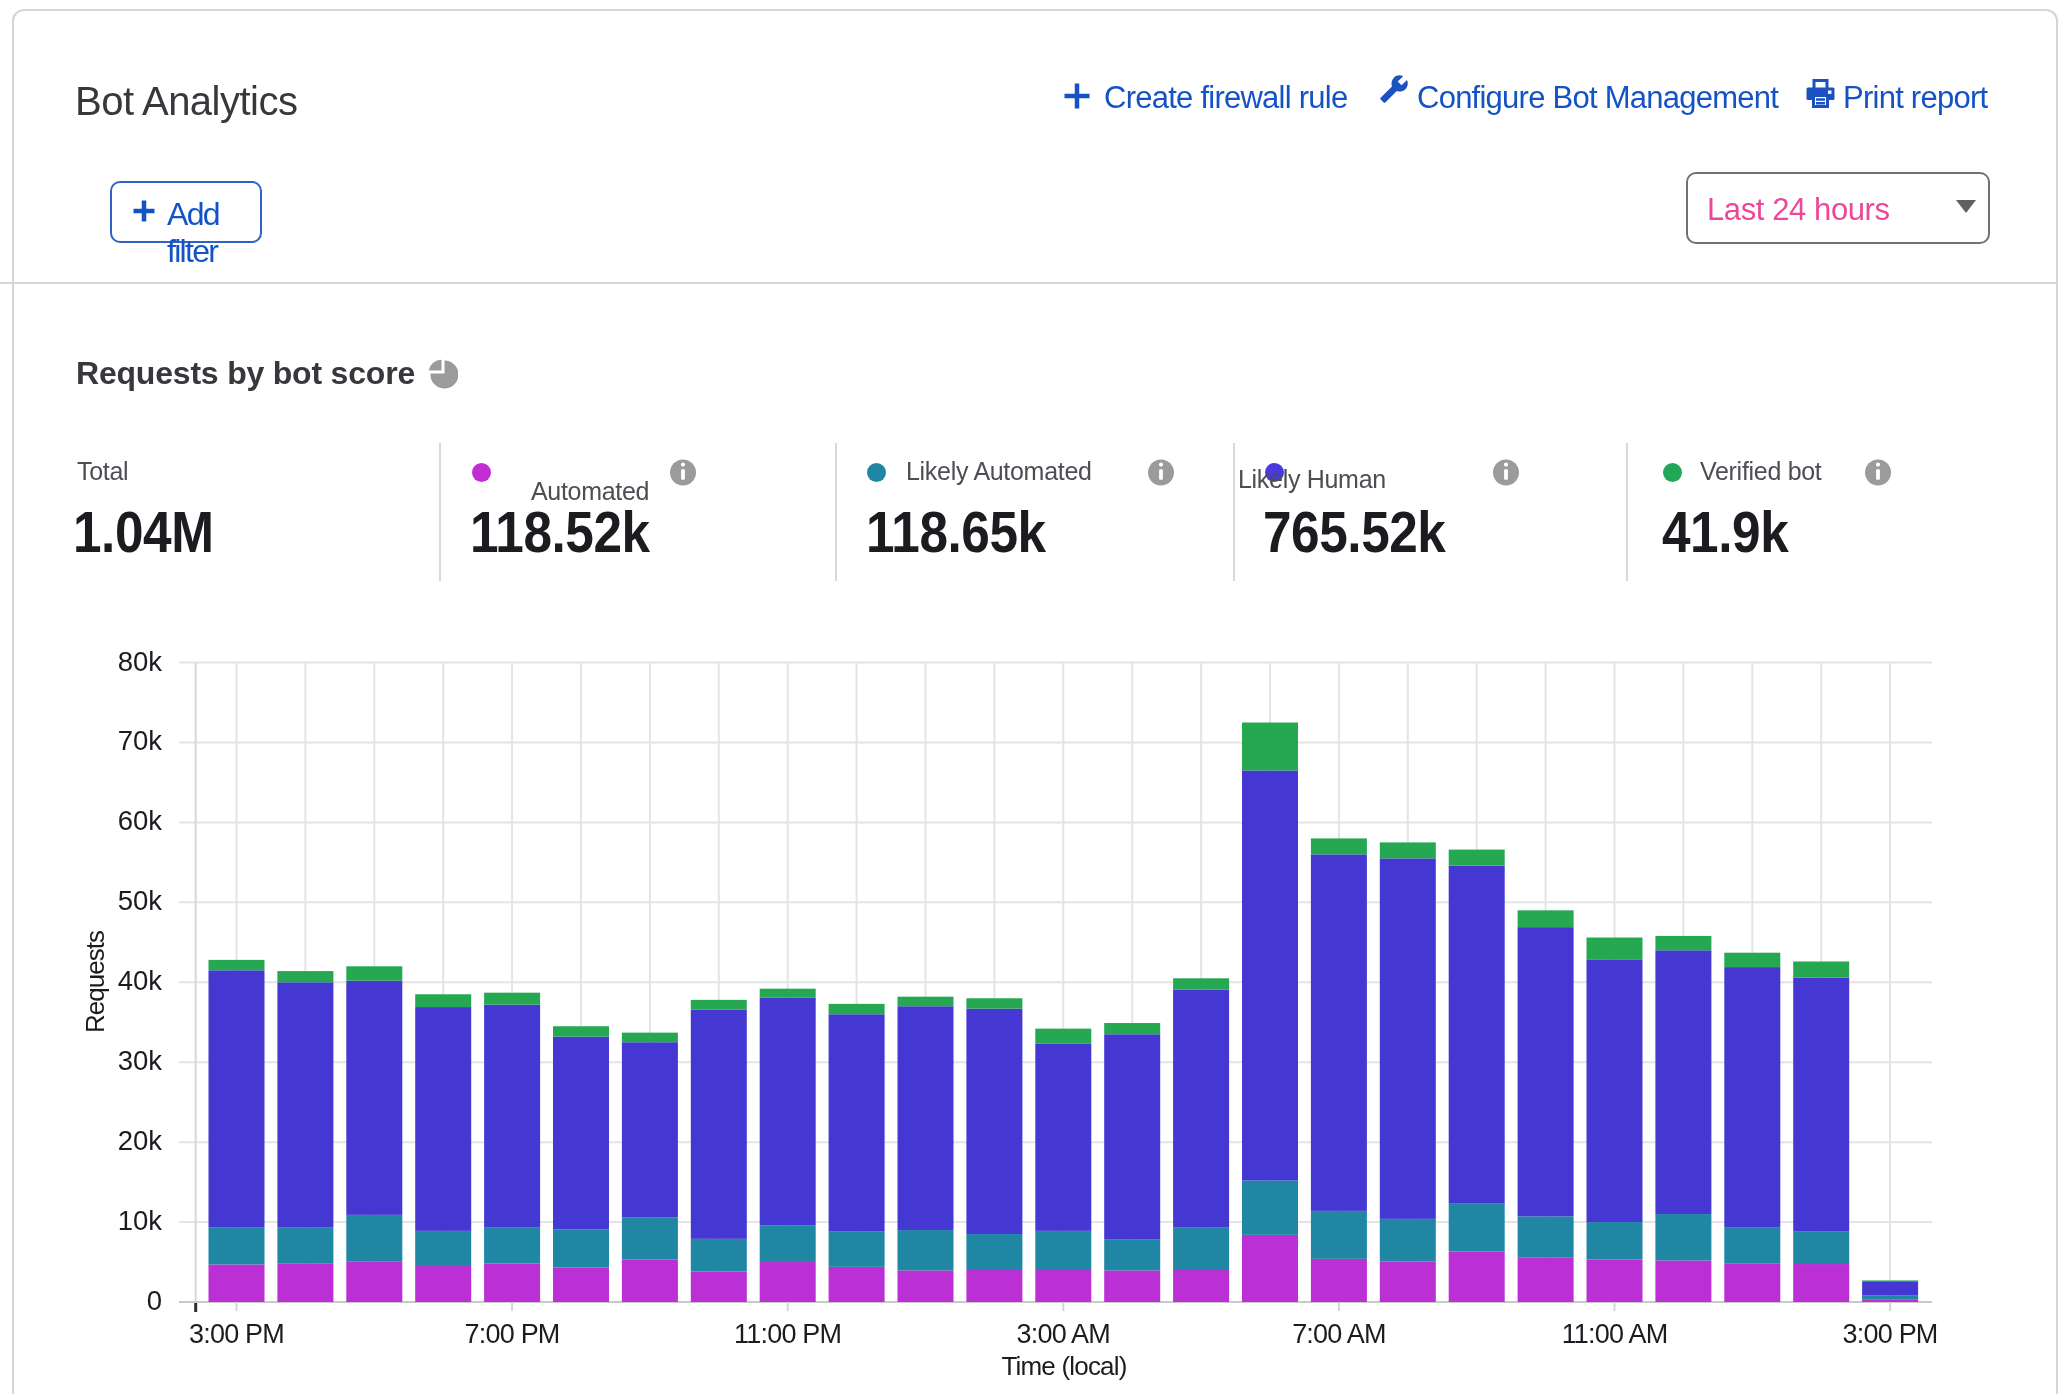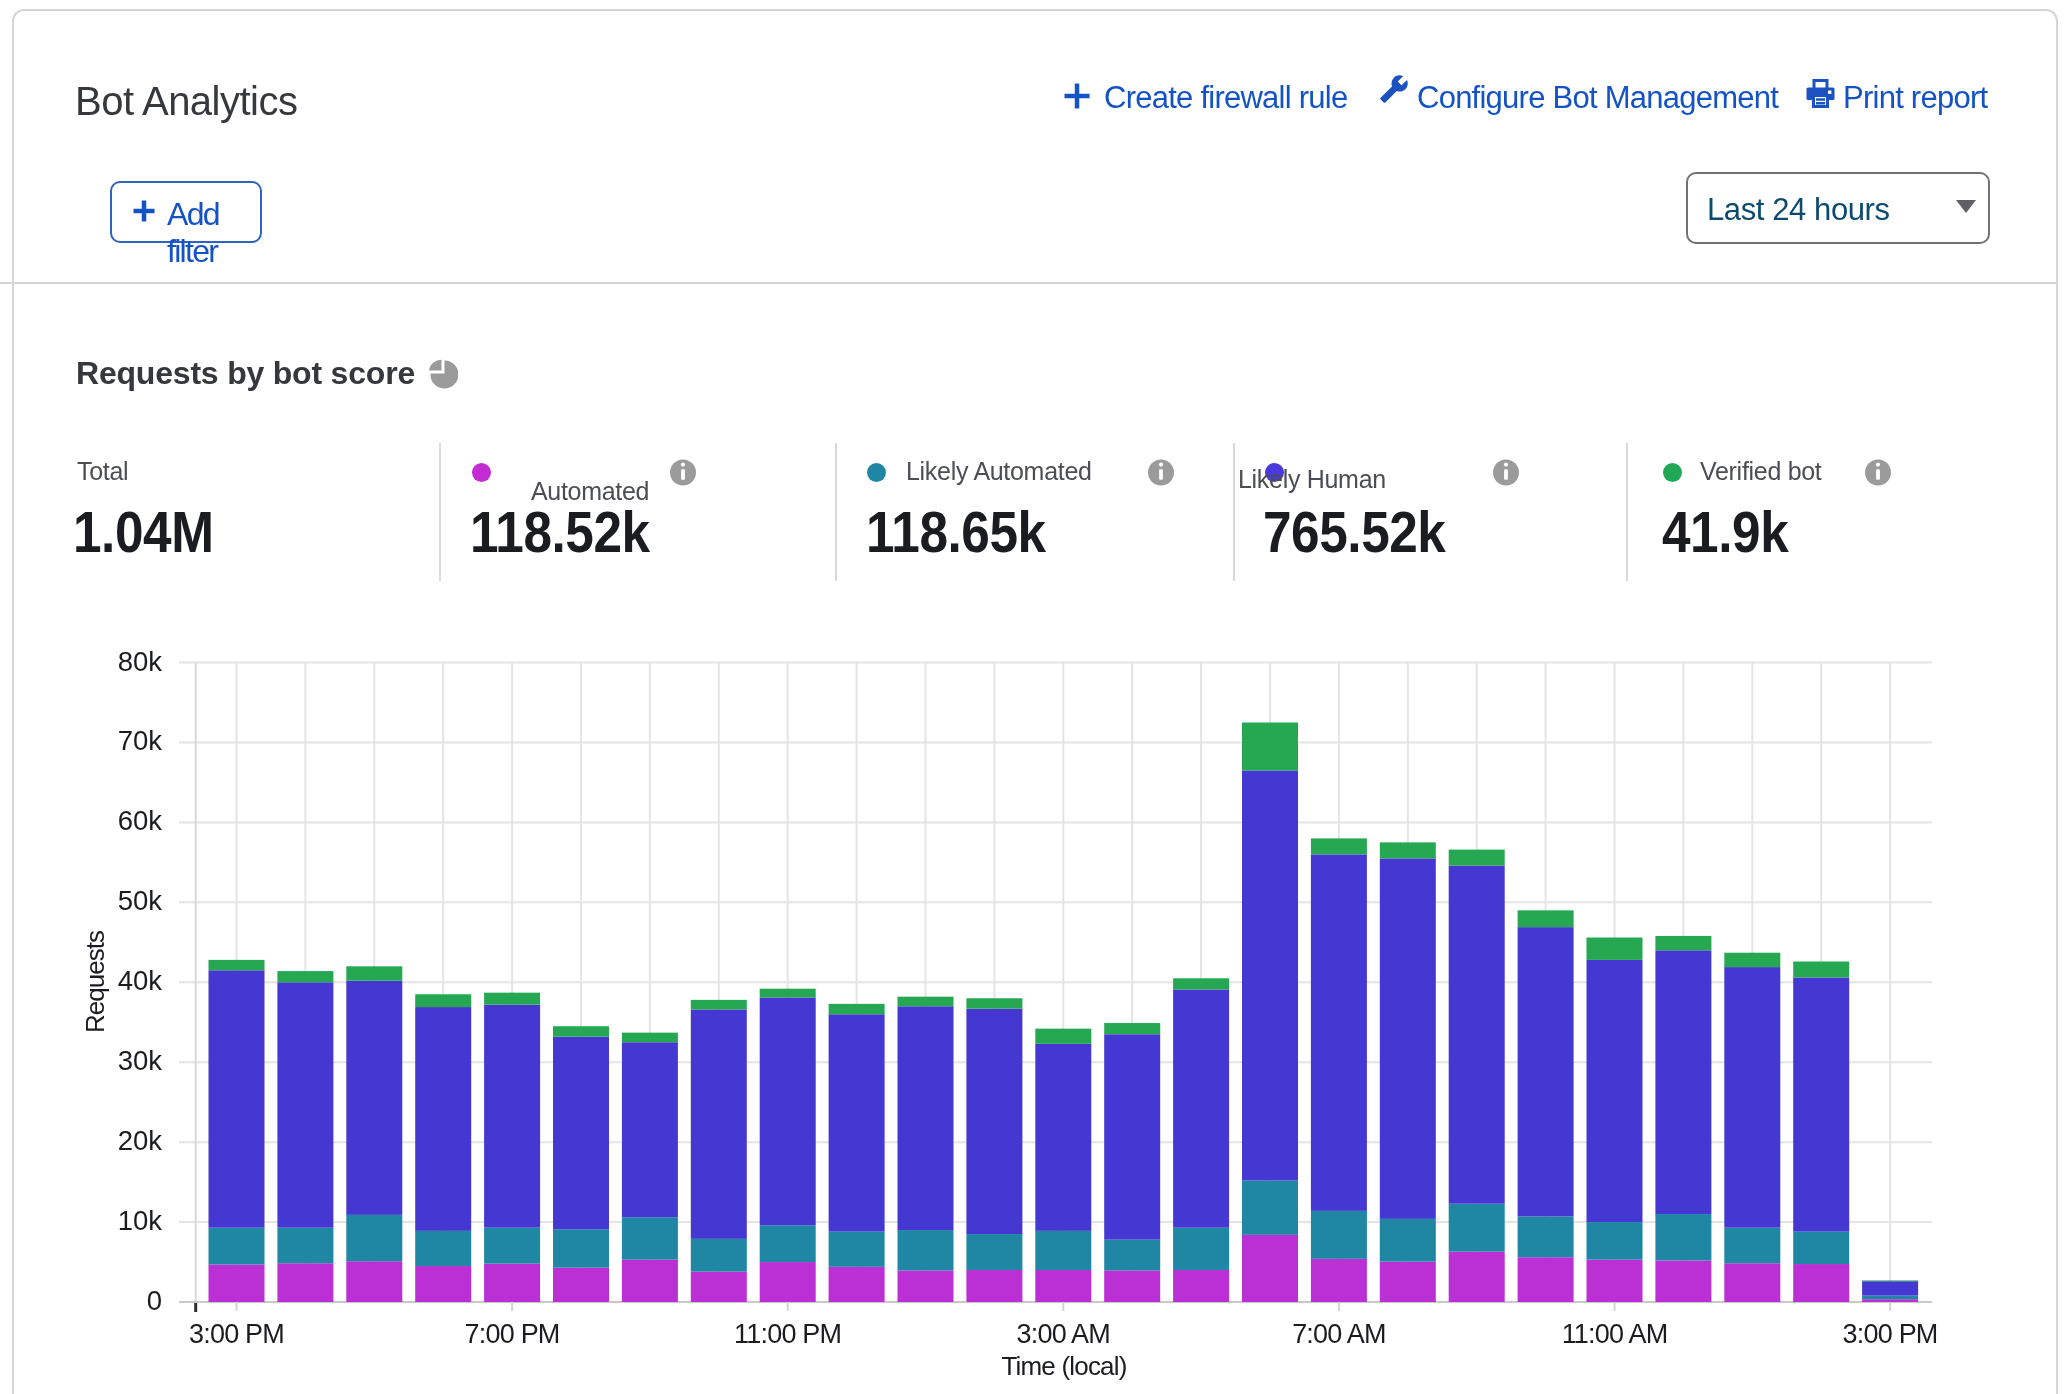--- a/index.html
+++ b/index.html
@@ -6,21 +6,21 @@
   *{box-sizing:border-box;font-family:"Liberation Sans",sans-serif;}
   .abs{position:absolute;}
   #card{position:absolute;left:12px;top:9px;width:2046px;height:1400px;
         border:2px solid #d5d5d6;border-bottom:none;border-radius:12px 12px 0 0;}
   #divider{position:absolute;left:0;top:282px;width:2058px;height:2px;background:#d5d5d6;}
   #title{left:75px;top:79px;font-size:40px;font-weight:400;color:#36383c;letter-spacing:-0.5px;}
   .toplink{top:80px;font-size:31px;color:#1453c5;letter-spacing:-0.75px;}
   #addfilter{left:77px;top:181px;width:152px;height:62px;border:2.5px solid #2e62c3;border-radius:10px;margin-left:33px;}
   #addfilter .lbl{position:absolute;left:55px;top:13px;font-size:32px;color:#1453c5;letter-spacing:-1.7px;}
   #timesel{left:1686px;top:172px;width:304px;height:72px;border:2.5px solid #6f7175;border-radius:10px;}
-  #timesel .lbl{position:absolute;left:19px;top:18px;font-size:31px;color:#0c4a6e;letter-spacing:-0.4px;}
+  #timesel .lbl{position:absolute;left:19px;top:18px;font-size:31px;color:#ec4899;letter-spacing:-0.4px;}
   #timesel .caret{position:absolute;right:12px;top:26px;width:0;height:0;
      border-left:10px solid transparent;border-right:10px solid transparent;border-top:13px solid #5d6065;}
   #sectitle{left:76px;top:355px;font-size:32px;font-weight:700;color:#36383c;letter-spacing:-0.2px;}
   .statlabel{top:457px;font-size:25px;color:#4c4e54;letter-spacing:-0.3px;}
   .statvalue{top:503px;font-size:58px;line-height:58px;font-weight:700;color:#1b1c20;letter-spacing:-0.5px;transform:scaleX(0.885);transform-origin:0 0;}
   .vdiv{top:443px;width:2px;height:138px;background:#d9d9da;}
   .dot{top:463px;width:19px;height:19px;border-radius:50%;}
 </style>
 </head>
 <body>

